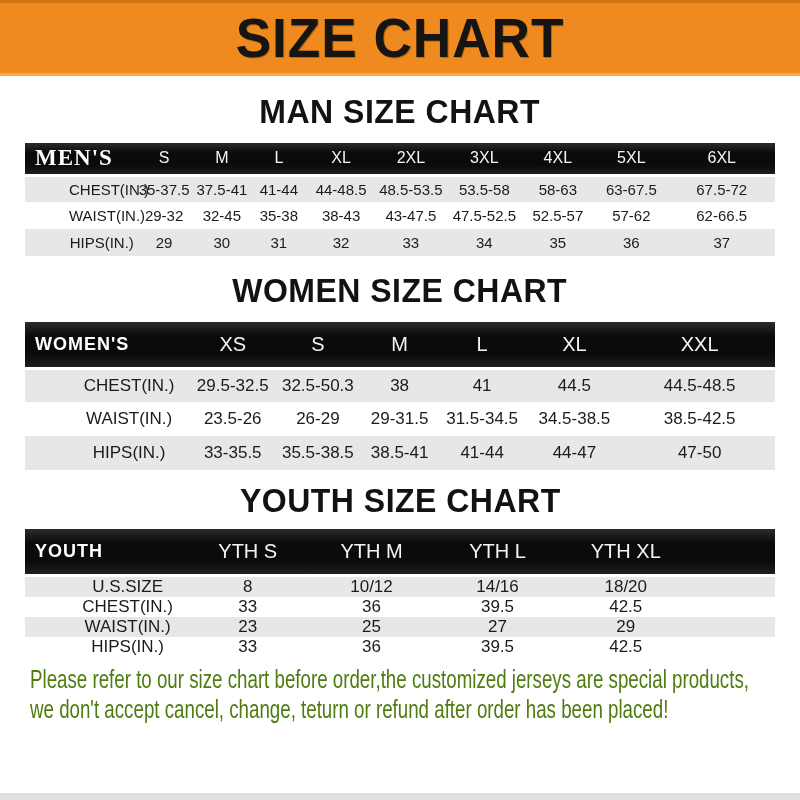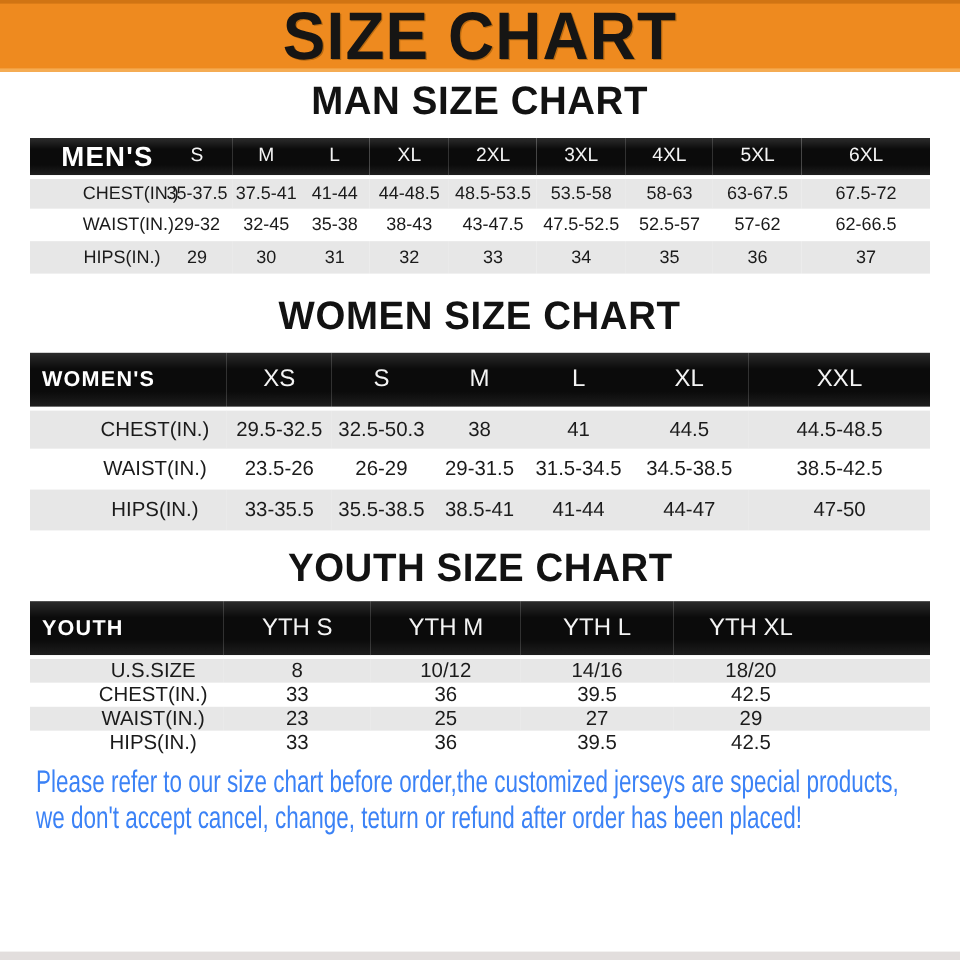--- a/index.html
+++ b/index.html
@@ -7,41 +7,41 @@
   .canvas {
     position:relative;
     width:800px; height:800px;
     margin:0 auto;
     background:#ffffff;
     font-family:"Liberation Sans","DejaVu Sans",sans-serif;
     overflow:hidden;
   }
   
   .banner {
-    height:60px;
+    height:76px;
     background:#EE8A1F;
     border-top:3px solid #D07413;
     border-bottom:3px solid #F5AC53;
     display:flex; align-items:center; justify-content:center;
   }
   .banner-title {
     display:inline-block;
     font-size:56px; font-weight:bold; line-height:1;
     letter-spacing:1px; color:#161514;
     transform:scaleX(0.95);
     text-shadow:1px 1px 0 #b96a10;
   }
   
   .section-title { text-align:center; line-height:1; }
   .section-title span {
     display:inline-block;
     font-size:33px; font-weight:bold; color:#121212;
     letter-spacing:0.5px; transform:scaleX(0.97);
   }
-  .title-man   { margin-top:7px; }
+  .title-man   { margin-top:19px; }
   .title-women { margin-top:18px; }
   .title-youth { margin-top:14px; }
   
   table.size-table {
     width:750px; margin:15px auto 0 auto;
     border-collapse:collapse; table-layout:fixed;
   }
   table.size-table.youth-t { margin-top:12px; }
   thead th {
     background:linear-gradient(180deg,#2c2c2c 0%,#0b0b0b 30%,#0b0b0b 72%,#1e1e1e 100%);
@@ -53,32 +53,32 @@
     text-align:left; font-weight:bold; color:#ffffff; letter-spacing:1px;
   }
   tbody th { font-weight:normal;padding-left:44px; }
   tbody th, tbody td {
     text-align:center; vertical-align:middle; color:#1b1b1b;
   }
   tbody tr:nth-child(odd)  { background:#E7E7E7; }
   tbody tr:nth-child(even) { background:#ffffff; }
   
   .men-t thead th { height:32px; font-size:16px; }
-  .men-t th.corner { font-size:23px; padding-left:26px; }
+  .men-t th.corner { font-size:23px; padding-left:10px;font-family:Liberation Serif, serif; }
   .men-t tbody tr { height:27px; }
   .men-t tbody th, .men-t tbody td { font-size:15px; }
   
   .women-t thead th, .youth-t thead th { height:46px; font-size:20px; }
   .women-t th.corner, .youth-t th.corner { font-size:18px; padding-left:10px; }
   .women-t tbody tr { height:34px; }
   .youth-t tbody tr { height:18px; }
   .women-t tbody th, .women-t tbody td,
   .youth-t tbody th, .youth-t tbody td { font-size:17px; }
   
-  .footer { margin:7px 0 14px 30px; color:#3b82f6; }
+  .footer { margin:7px 0 14px 30px; color:#4d7c0f; }
   .footer-line {
     display:block; font-size:26px; line-height:1.18;
     white-space:nowrap;
     transform:scaleX(0.72); transform-origin:left center;
   }
   .bottom-strip {
     position:absolute; left:0; bottom:0; width:800px; height:7px;
     background:#E2DEDD;
   }
 </style>

